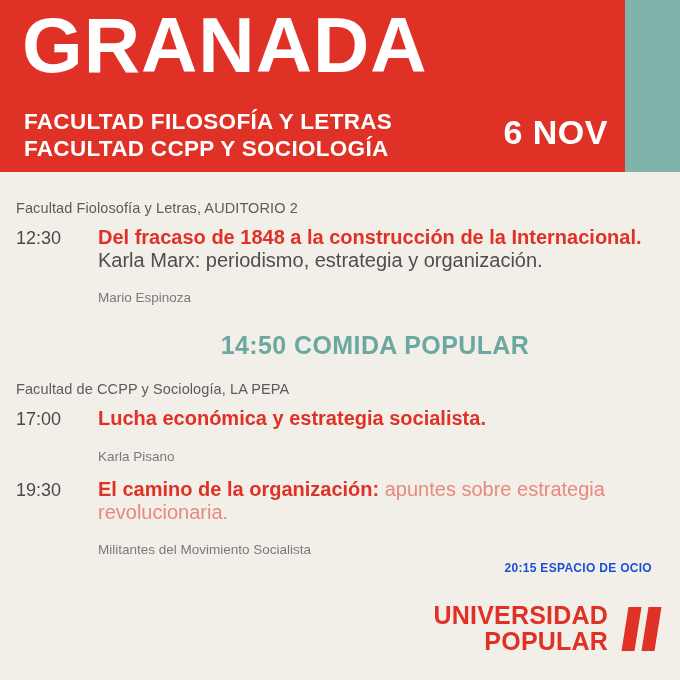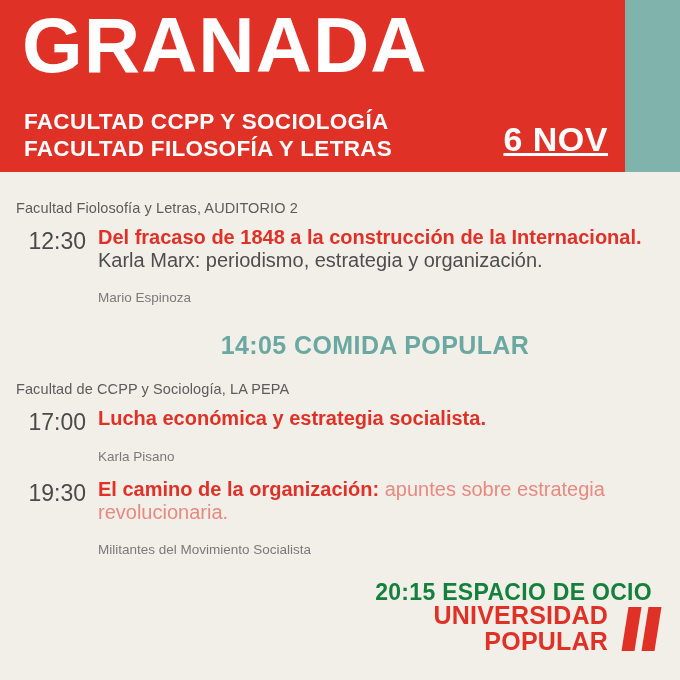--- a/index.html
+++ b/index.html
@@ -65,26 +65,25 @@
     top: 108px;
     color: #ffffff;
     font-size: 22.5px;
     font-weight: bold;
     line-height: 1.22;
     letter-spacing: 0.3px;
   }
   .header-date {
     position: absolute;
     right: 72px;
-    top: 120px;
+    top: 113px;
     color: #ffffff;
     font-size: 34px;
     font-weight: bold;
     letter-spacing: 0.5px;
-    text-decoration: underline;
   }
 
   
   .content {
     position: relative;
     padding: 0 16px;
   }
   .section-venue {
     color: #5c5c5c;
     font-size: 14.5px;
@@ -93,24 +92,23 @@
     letter-spacing: 0.1px;
   }
   .entry {
     display: flex;
     align-items: flex-start;
     margin-bottom: 4px;
   }
   .entry-time {
     width: 70px;
     min-width: 70px;
-    text-align: right;
     padding-right: 12px;
     color: #4a4a4a;
-    font-size: 23px;
+    font-size: 18px;
     padding-top: 2px;
   }
   .entry-body {
     flex: 1;
   }
   .entry-title {
     font-size: 20px;
     line-height: 1.16;
     color: #e03127;
     font-weight: bold;
@@ -134,25 +132,25 @@
     color: #6aa8a1;
     font-size: 25px;
     font-weight: bold;
     letter-spacing: 0.4px;
     margin-top: 26px;
     margin-bottom: 6px;
     padding-left: 70px;
   }
   .feature-right {
     text-align: right;
-    color: #15803d;
-    font-size: 23px;
+    color: #1d4ed8;
+    font-size: 12px;
     font-weight: bold;
     letter-spacing: 0.3px;
-    margin-top: 22px;
+    margin-top: 4px;
     padding-right: 12px;
   }
 
   
   .footer {
     position: absolute;
     right: 22px;
     bottom: 26px;
     display: flex;
     align-items: center;
@@ -180,39 +178,39 @@
   }
 </style>
 </head>
 <body>
 
 <div class="header">
   <div class="header-teal"></div>
   <div class="header-red"></div>
   <div class="city-title">GRANADA</div>
   <div class="venue-lines">
+    <div>FACULTAD FILOSOFÍA Y LETRAS</div>
     <div>FACULTAD CCPP Y SOCIOLOGÍA</div>
-    <div>FACULTAD FILOSOFÍA Y LETRAS</div>
   </div>
   <div class="header-date">6 NOV</div>
 </div>
 
 <div class="content">
 
   <div class="section-venue">Facultad Fiolosofía y Letras, AUDITORIO 2</div>
 
   <div class="entry">
     <div class="entry-time">12:30</div>
     <div class="entry-body">
       <div class="entry-title"><span>Del fracaso de 1848 a la construcción de la Internacional.</span><span class="sub"> Karla Marx: periodismo, estrategia y organización.</span></div>
       <div class="entry-author">Mario Espinoza</div>
     </div>
   </div>
 
-  <div class="feature-line">14:05 COMIDA POPULAR</div>
+  <div class="feature-line">14:50 COMIDA POPULAR</div>
 
   <div class="section-venue" style="margin-top:21px;">Facultad de CCPP y Sociología, LA PEPA</div>
 
   <div class="entry">
     <div class="entry-time">17:00</div>
     <div class="entry-body">
       <div class="entry-title"><span>Lucha económica y estrategia socialista.</span><span class="sub"></span></div>
       <div class="entry-author">Karla Pisano</div>
     </div>
   </div>

